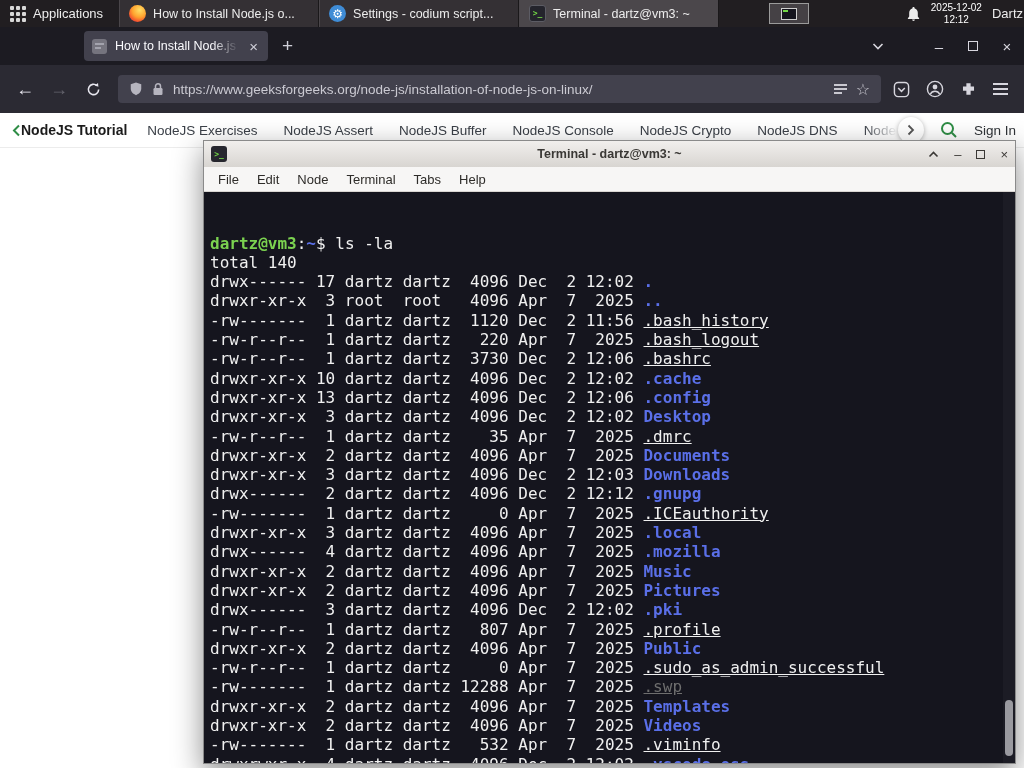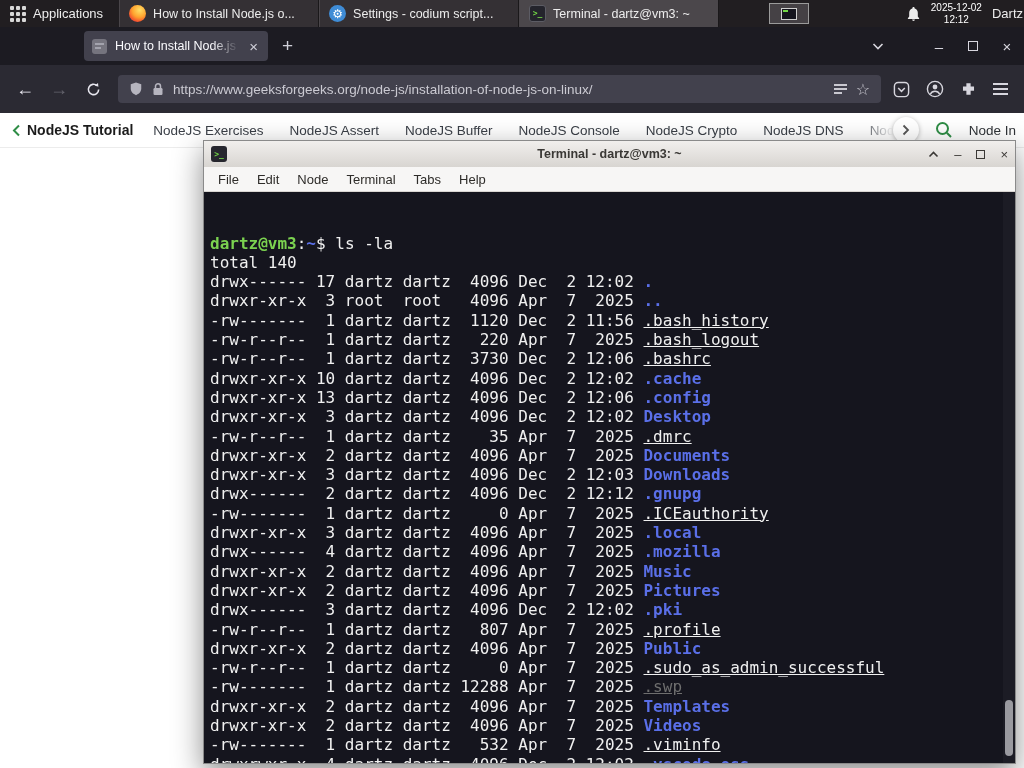--- a/index.html
+++ b/index.html
@@ -43,21 +43,21 @@
   .nav-btn { width:34px; height:32px; display:flex; align-items:center; justify-content:center; color:#e8e7ef; font-size:18px; border-radius:4px; flex:none; }
   .nav-btn.disabled { color:#65646e; }
   .urlbar { flex:1; height:28px; background:#42414d; border-radius:4px; display:flex; align-items:center; gap:9px; padding:0 11px; margin:0 8px; min-width:0; }
   .url-text { flex:1; font-size:13.5px; color:#cbcad2; white-space:nowrap; overflow:hidden; }
   .reader { width:13px; height:14px; flex:none; background:linear-gradient(#c9c8d0 0 0) 0 2px/13px 2px no-repeat, linear-gradient(#c9c8d0 0 0) 0 6px/13px 2px no-repeat, linear-gradient(#c9c8d0 0 0) 0 10px/8px 2px no-repeat; }
   .star { color:#c9c8d0; font-size:16px; flex:none; }
   .right-icons { display:flex; align-items:center; gap:16px; margin:0 8px 0 4px; }
   .hamburger { width:15px; height:12px; border-top:2px solid #d7d6de; border-bottom:2px solid #d7d6de; background:linear-gradient(#d7d6de 0 0) center/100% 2px no-repeat; }
 
   .gfgbar { height:35px; background:#fff; border-bottom:1px solid #ececec; display:flex; align-items:center; padding:0 12px; gap:20px; position:relative; }
-  .gfg-back { display:flex; align-items:center; gap:6px; flex:none; }
+  .gfg-back { display:flex; align-items:center; gap:0; flex:none; }
   .gfg-tutorial { font-weight:bold; font-size:14px; color:#1b1b1b; white-space:nowrap; }
   .gfg-items { display:flex; gap:26px; flex:1; overflow:hidden; white-space:nowrap; font-size:13.5px; color:#3b4048; }
   .gfg-item { flex:none; }
   .gfg-right { position:absolute; right:8px; top:0; height:100%; display:flex; align-items:center; gap:16px; padding-left:34px; background:linear-gradient(90deg, rgba(255,255,255,0), #fff 22%); }
   .scroll-circle { width:26px; height:26px; border-radius:50%; background:#fff; box-shadow:0 1px 5px rgba(0,0,0,.3); display:flex; align-items:center; justify-content:center; }
   .signin { font-size:13.5px; color:#2f3337; }
 
   
   .terminal-window { position:absolute; left:203px; top:140px; width:813px; height:624px; z-index:20; display:flex; flex-direction:column; border:1px solid #8a8a8a; box-shadow:0 10px 28px rgba(0,0,0,.45); background:#15151e; }
   .t-titlebar { height:26px; flex:none; background:linear-gradient(#f1efed,#d8d5d1); display:flex; align-items:center; padding:0 7px; position:relative; color:#3a3835; }
@@ -202,21 +202,21 @@
       <div class="gfg-right">
         <span class="scroll-circle">
           <svg width="8" height="12" viewBox="0 0 8 12">
               <polyline points="1.5,1.5 6,6 1.5,10.5" fill="none" stroke="#555" stroke-width="1.8"></polyline>
             </svg>
         </span>
         <svg width="18" height="18" viewBox="0 0 18 18">
             <circle cx="7.5" cy="7.5" r="5.5" fill="none" stroke="#2f8d46" stroke-width="2"></circle>
             <line x1="11.8" y1="11.8" x2="16" y2="16" stroke="#2f8d46" stroke-width="2"></line>
           </svg>
-        <span class="signin">Node In</span>
+        <span class="signin">Sign In</span>
       </div>
     </div>
   </div>
 
   <div class="terminal-window">
     <div class="t-titlebar">
       <span class="t-icon">&gt;_</span>
       <span class="t-title">Terminal - dartz@vm3: ~</span>
       <div class="t-controls">
         <svg width="11" height="7" viewBox="0 0 11 7">

